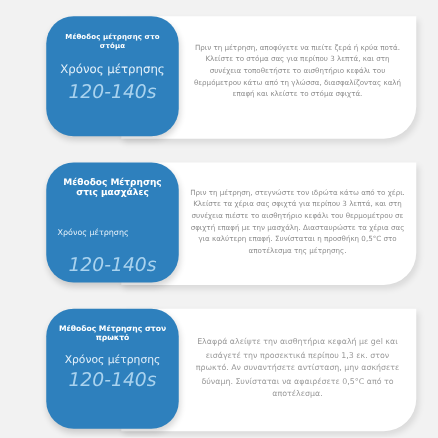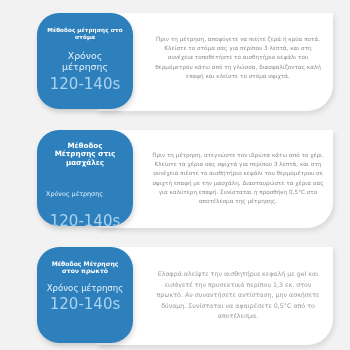--- a/index.html
+++ b/index.html
@@ -39,21 +39,21 @@
     background: #ffffff;
     border-radius: 0 0 26px 0;
     box-shadow: 2px 3px 5px rgba(0,0,0,0.10);
   }
 
   
   .card-blue {
     position: absolute;
     left: 0px;
     top: 0px;
-    width: 96px;
+    width: 106px;
     height: 96px;
     background: #2e80bd;
     border-radius: 22px;
     box-shadow: 1px 3px 5px rgba(0,0,0,0.16);
     box-sizing: border-box;
     padding: 10px 7px 8px 7px;
     display: flex;
     flex-direction: column;
     justify-content: flex-start;
     overflow: hidden;
@@ -66,20 +66,21 @@
   }
   .blue-subtitle {
     color: #e4f0fa;
     line-height: 1.15;
     margin: 0;
   }
   .blue-value {
     color: #a9d2ee;
     line-height: 1.1;
     margin: 0;
+    font-style: italic;
   }
 
   
   .card-1 .card-blue { padding-top: 14px; }
   .card-1 .blue-title    { font-size: 5.6px; font-weight: bold; text-align: center; letter-spacing: 0.1px; }
   .card-1 .blue-subtitle { font-size: 9.4px; font-weight: normal; text-align: center; margin-top: 11px; }
   .card-1 .blue-value    { font-size: 15px;  font-weight: normal; text-align: center; margin-top: 3px; }
 
   .card-2 .card-blue { padding-top: 12px; padding-left: 9px; padding-right: 9px; gap: 12px; }
   .card-2 .blue-title    { font-size: 7.2px; font-weight: bold; text-align: center; }

